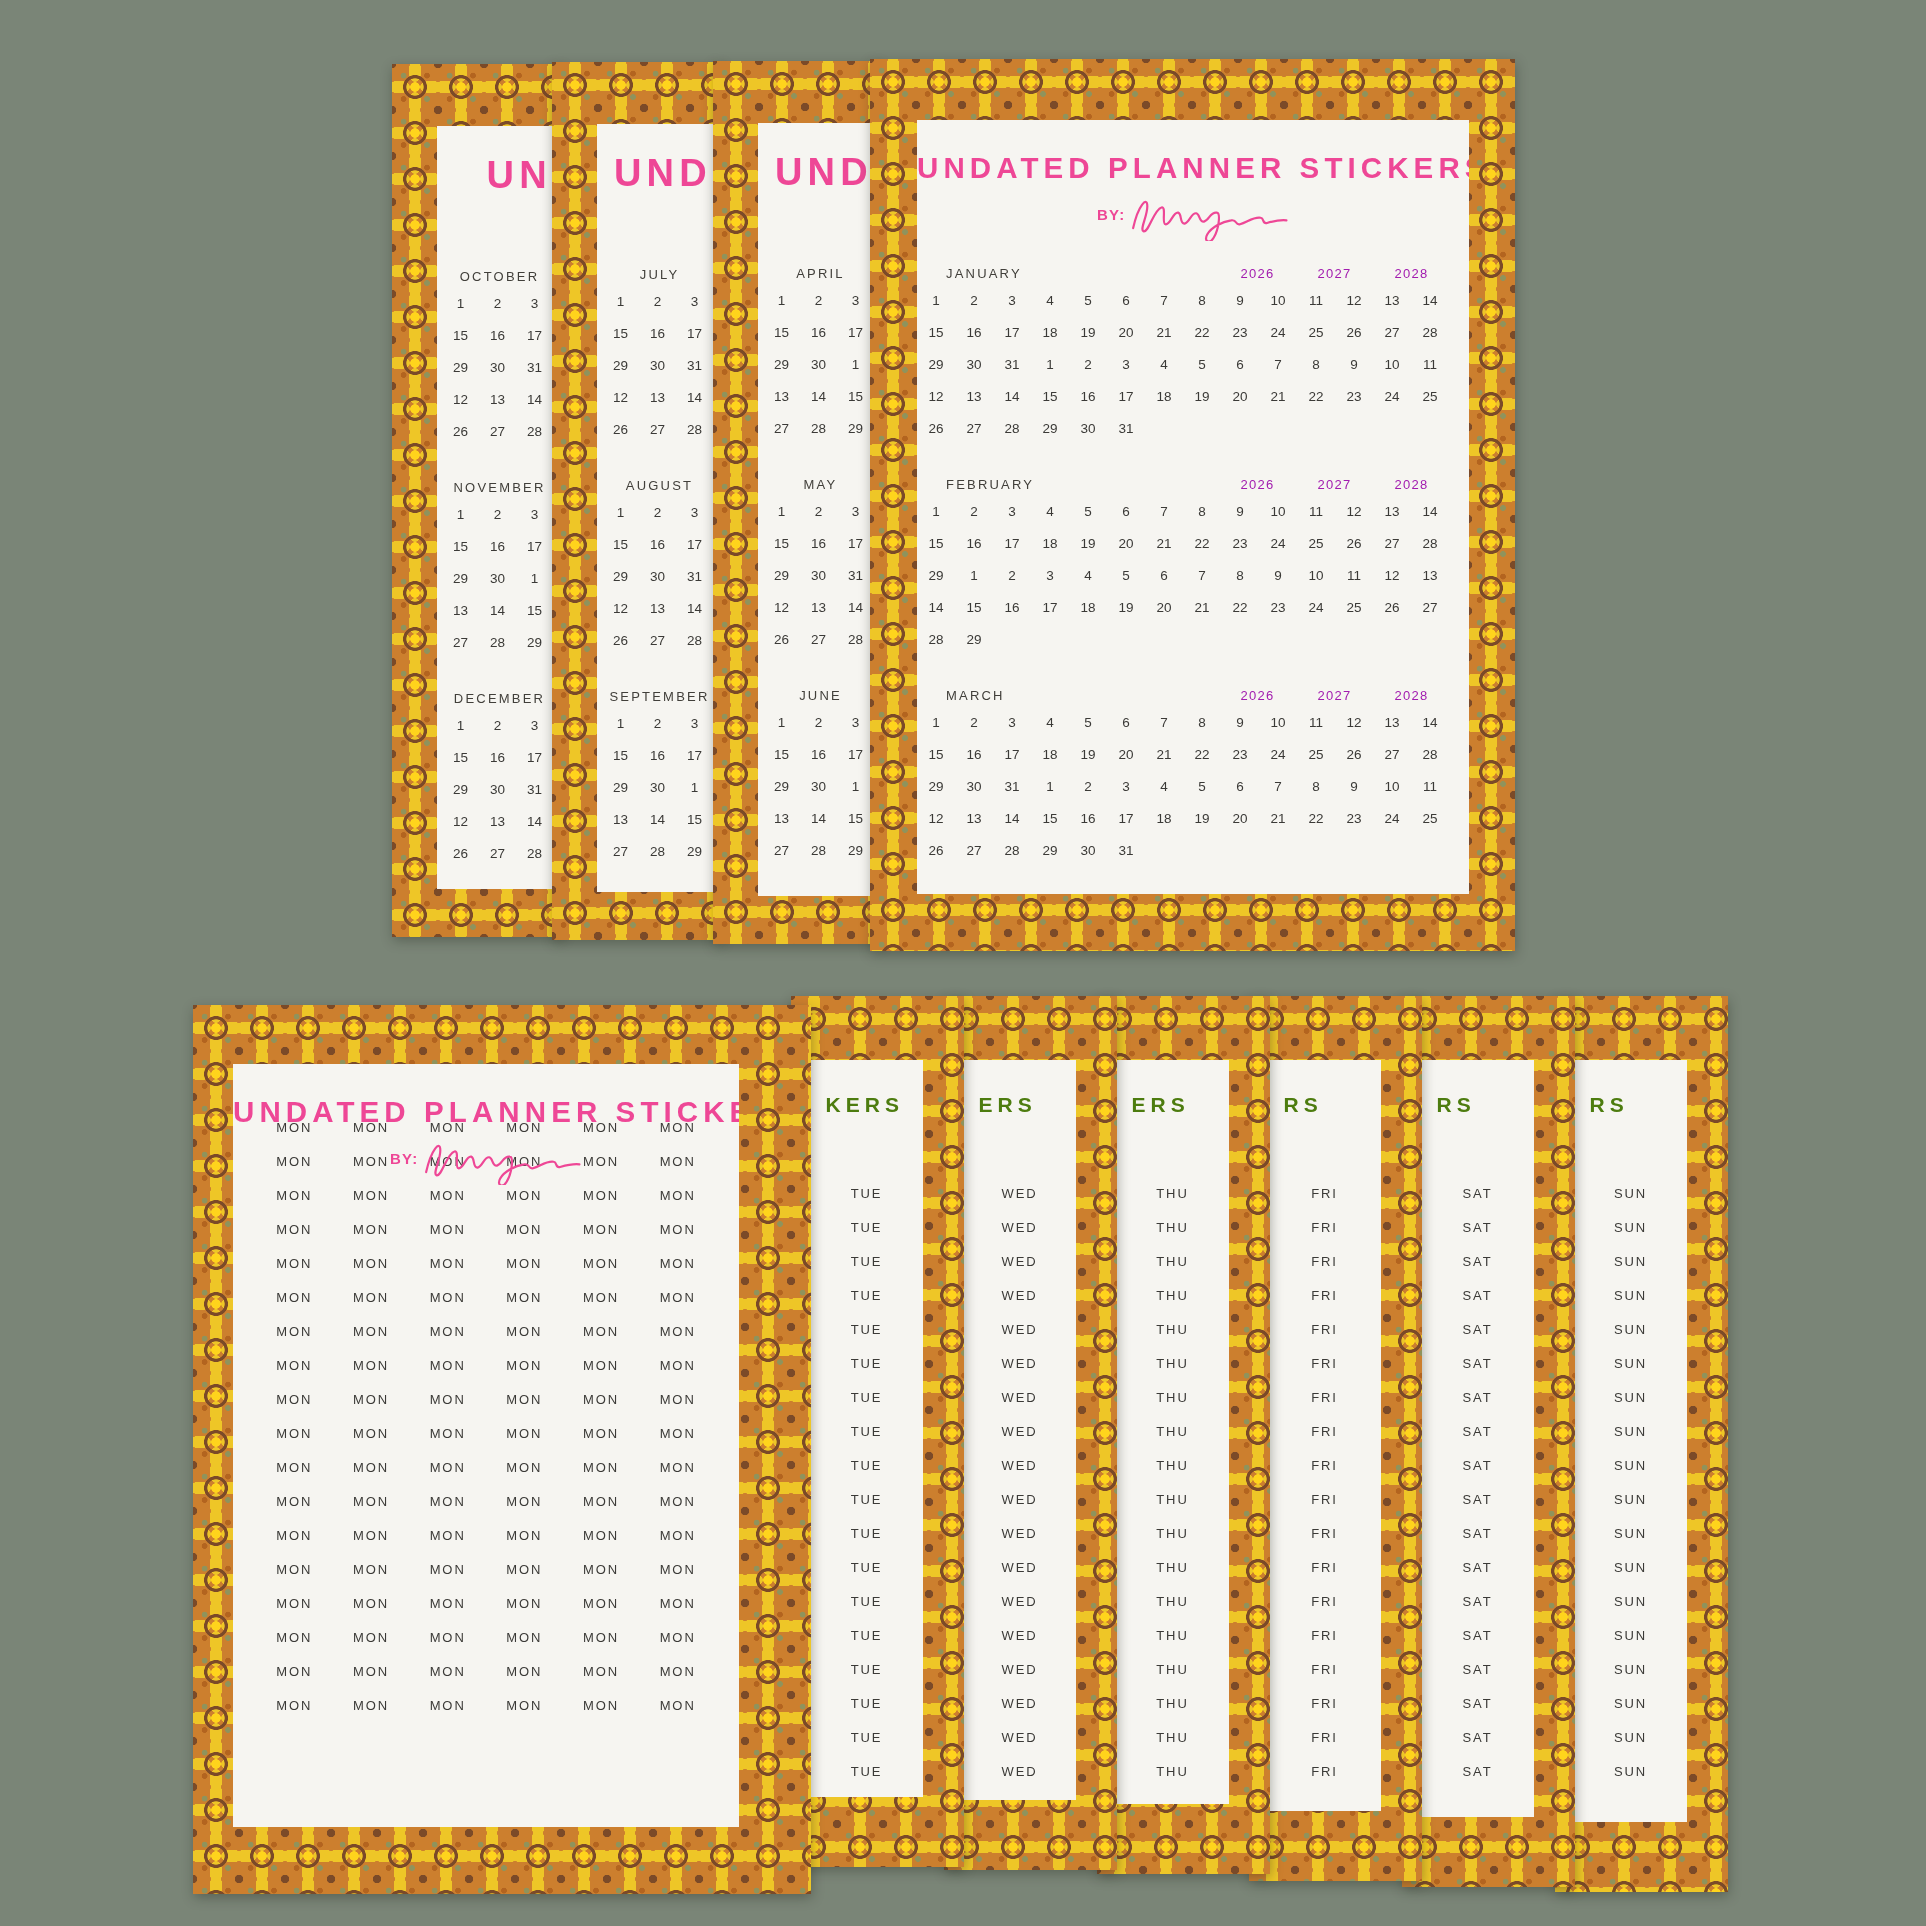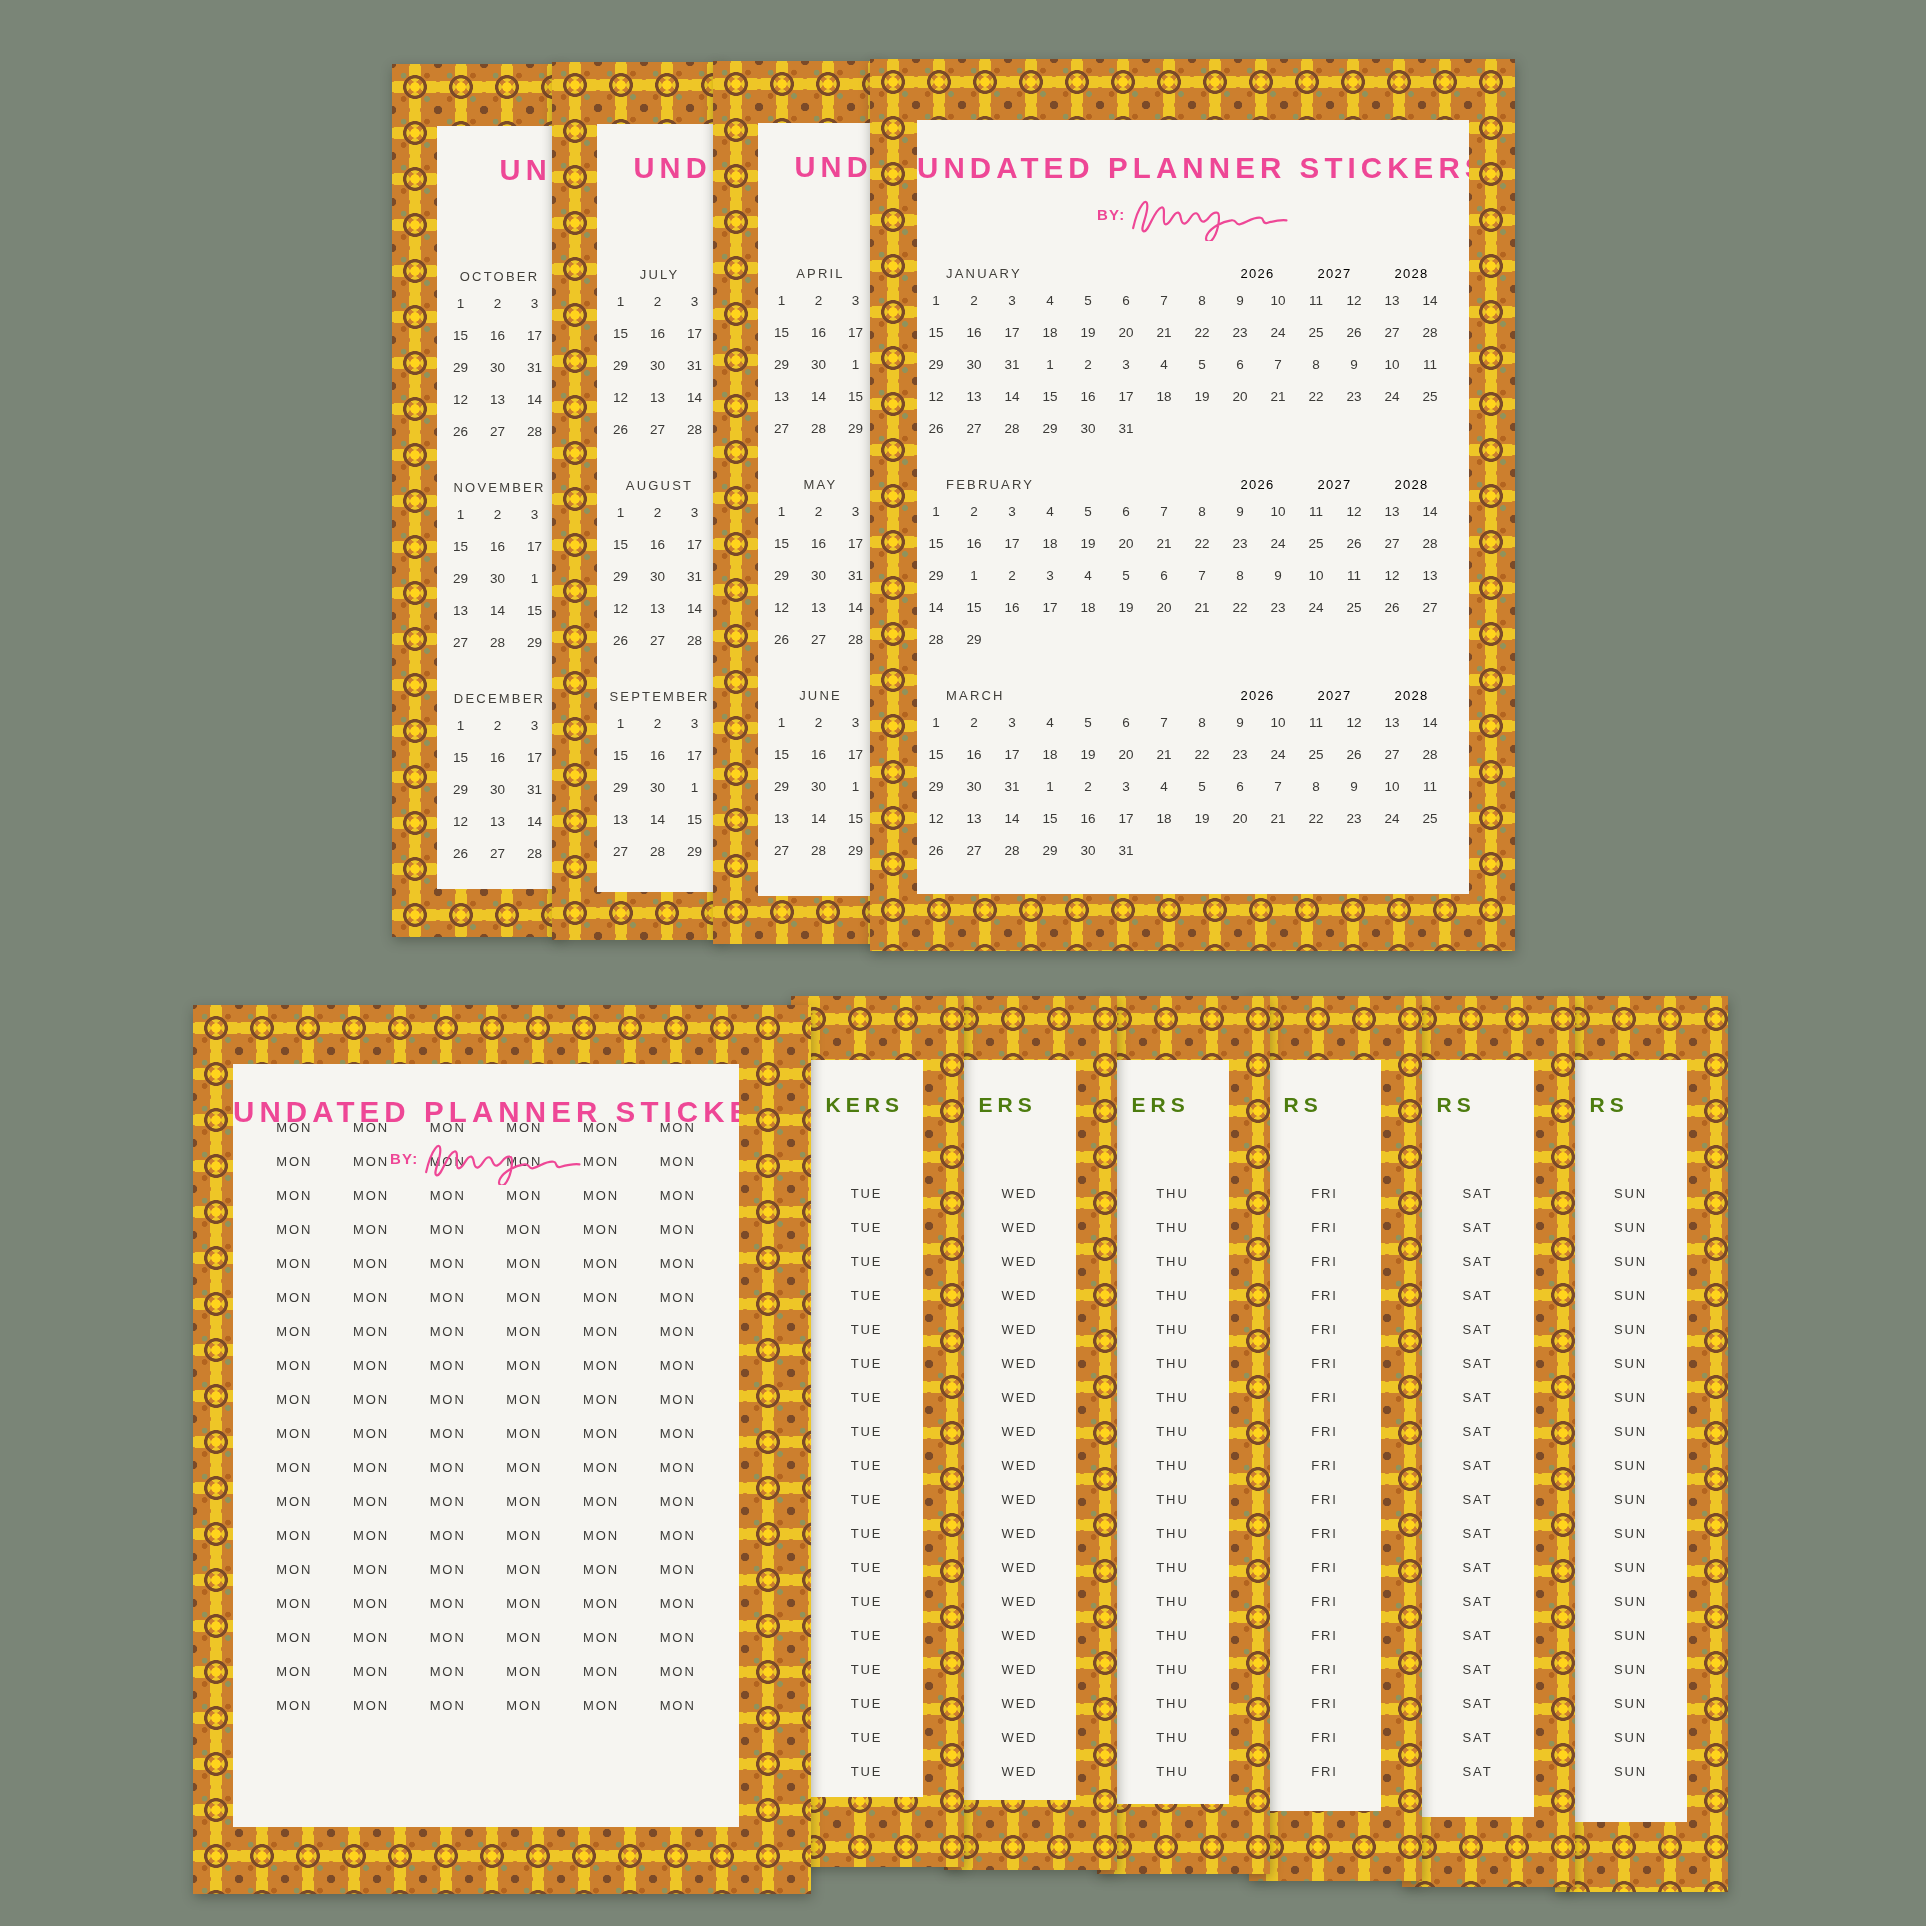--- a/index.html
+++ b/index.html
@@ -34,21 +34,21 @@
   
   .ts-a{left:392px;top:64px;width:170px;height:873px;z-index:1;}
   .ts-b{left:552px;top:62px;width:170px;height:878px;z-index:2;}
   .ts-c{left:713px;top:61px;width:167px;height:883px;z-index:3;}
   .ts-back .white{left:45px;top:62px;width:125px;height:calc(100% - 110px);}
   .ts-d{left:870px;top:59px;width:645px;height:892px;z-index:4;}
   .ts-d .white{left:47px;top:61px;width:552px;height:774px;}
 
   .ptitle{
     position:absolute;top:28px;right:10.3px;white-space:nowrap;
-    font-weight:700;font-size:29px;letter-spacing:5.1px;color:#ee4796;
+    font-weight:700;font-size:38px;letter-spacing:5.1px;color:#ee4796;
   }
   .sheet-title{
     position:absolute;top:31px;left:0;width:100%;text-align:center;white-space:nowrap;
     font-weight:700;font-size:29.5px;letter-spacing:5.1px;color:#ee4796;
   }
   .byline{
     position:absolute;top:72px;left:0;width:100%;
     display:flex;justify-content:center;align-items:flex-start;gap:2.6px;
   }
   .byline .by{font-size:15px;letter-spacing:1.3px;color:#ee4796;font-weight:700;margin-top:14px;}
@@ -63,21 +63,21 @@
     display:grid;grid-template-columns:repeat(3,37px);height:32px;
     padding-left:5.1px;align-items:start;
   }
   .mini-block{margin-bottom:23px;}
 
   .months-full{padding-top:146px;}
   .month-block{margin-bottom:23px;}
   .mhead{display:flex;align-items:flex-start;height:23px;margin-bottom:5.1px;}
   .mname{padding-left:29px;font-size:13px;letter-spacing:2.2px;color:#413f3a;}
   .years{margin-left:auto;margin-right:19px;display:flex;}
-  .years span{width:77px;text-align:center;font-size:13px;letter-spacing:1.3px;color:#000000;}
+  .years span{width:77px;text-align:center;font-size:13px;letter-spacing:1.3px;color:#a21caf;}
   .mrow{
     display:grid;grid-template-columns:repeat(14,38px);height:32px;
     align-items:start;
   }
   .num{font-size:13.5px;line-height:14px;color:#3b3a37;text-align:center;}
 
   
   .bs-mon{left:193px;top:1005px;width:618px;height:889px;z-index:7;}
   .bs-mon .white{left:40px;top:59px;width:506px;height:763px;}
   .strip{top:996px;width:173px;}

